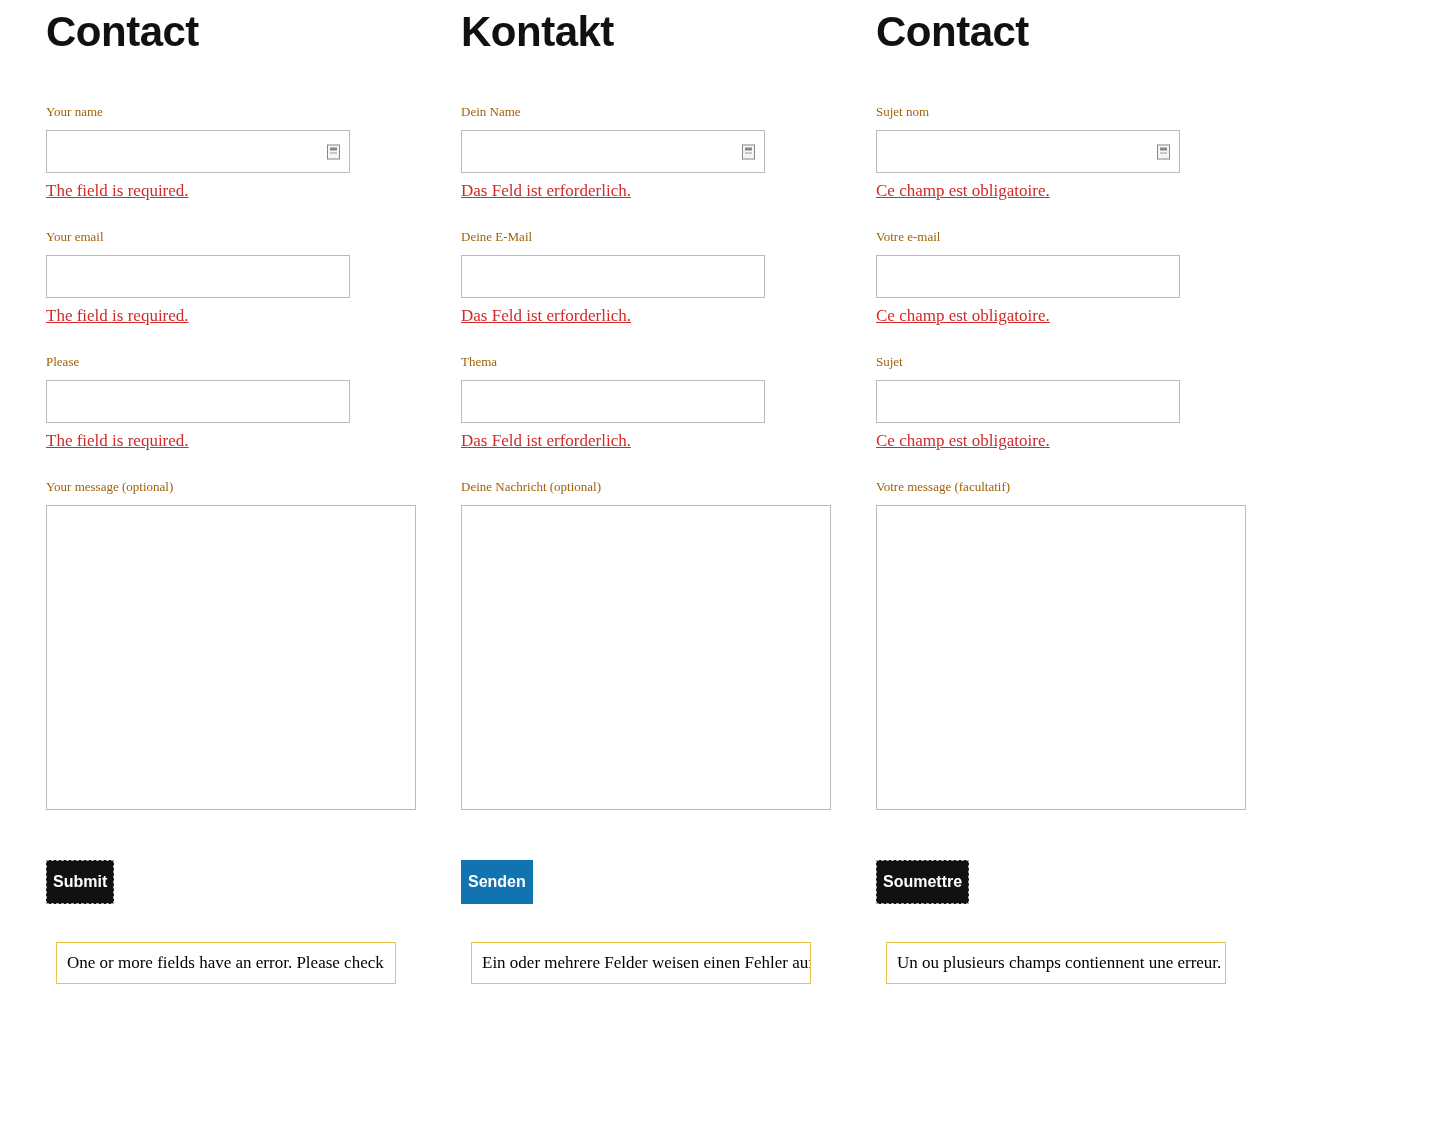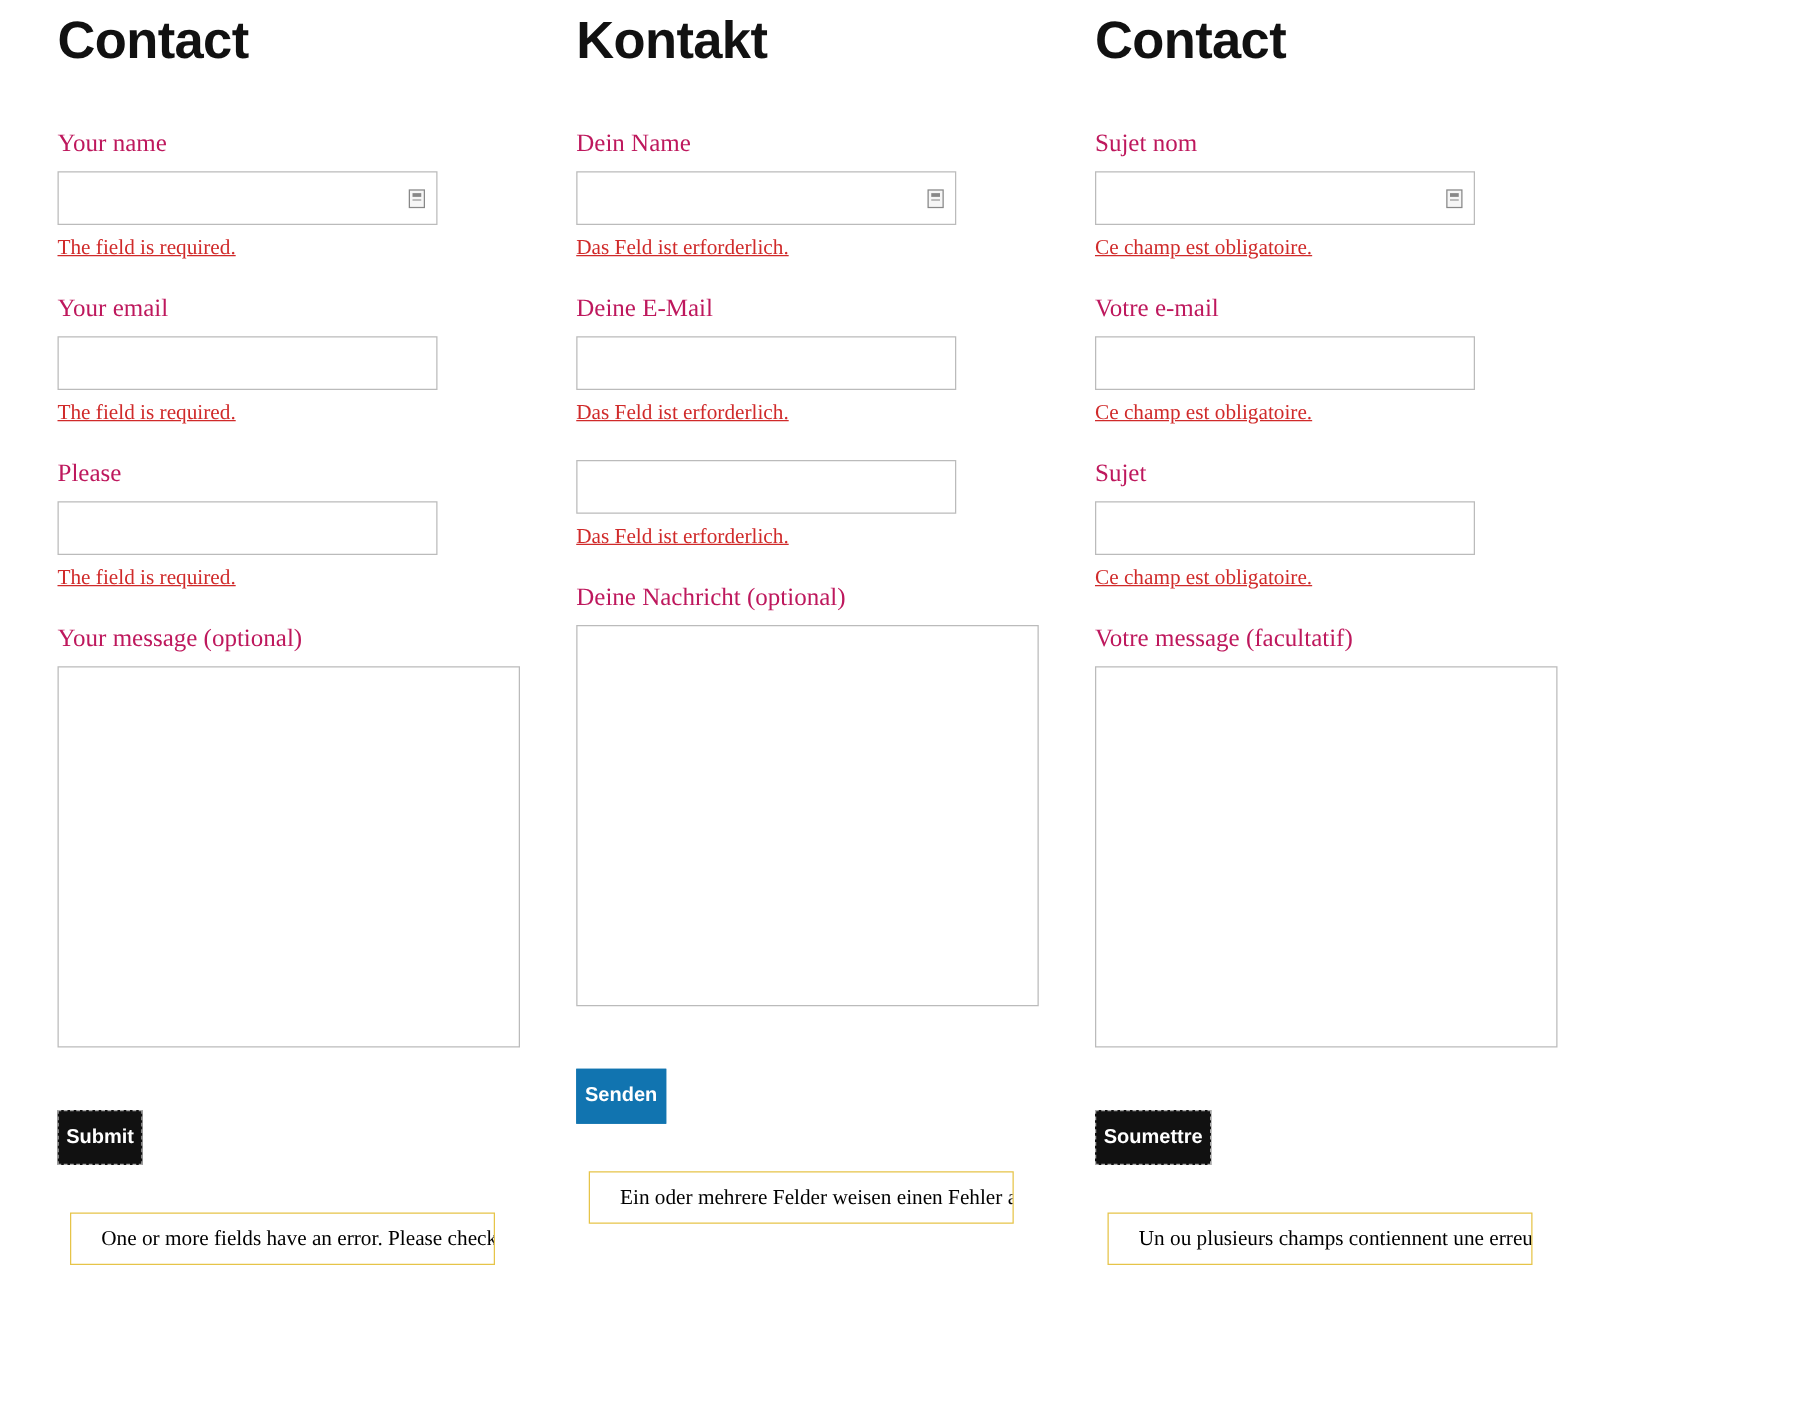--- a/index.html
+++ b/index.html
@@ -27,22 +27,22 @@
     font-weight: 800;
     font-size: 42px;
     margin: 0 0 48px 0;
     letter-spacing: -0.5px;
     color: #111;
   }
   .field { margin-bottom: 28px; }
   .label {
     display: block;
     margin-bottom: 10px;
-    font-size: 20px;
-    color: #be185d;
+    font-size: 13px;
+    color: #a16207;
   }
   .text-input {
     width: 304px;
     height: 43px;
     border: 1px solid #bbb;
     padding: 6px 10px;
     font-size: 16px;
     background: #fff;
     position: relative;
   }
@@ -99,21 +99,21 @@
     cursor: pointer;
   }
   .btn.blue {
     background: #1174b0;
     border: 1px solid #1174b0;
   }
   .alert {
     margin-top: 38px;
     border: 1px solid #e6c448;
     background: #fff;
-    padding: 10px 24px;
+    padding: 10px 10px;
     font-size: 17px;
     white-space: nowrap;
     overflow: hidden;
     width: 340px;
     margin-left: 10px;
   }
 </style>
 </head>
 <body>
 
@@ -165,20 +165,21 @@
       <div class="error-msg">Das Feld ist erforderlich.</div>
     </div>
 
     <div class="field">
       <span class="label">Deine E-Mail</span>
       <input class="text-input" style="">
       <div class="error-msg">Das Feld ist erforderlich.</div>
     </div>
 
     <div class="field">
+      <span class="label">Thema</span>
       <input class="text-input" style="">
       <div class="error-msg">Das Feld ist erforderlich.</div>
     </div>
 
     <div class="field">
       <span class="label">Deine Nachricht (optional)</span>
       <textarea class="msg" style=""></textarea>
     </div>
 
     <button class="btn blue">Senden</button>

